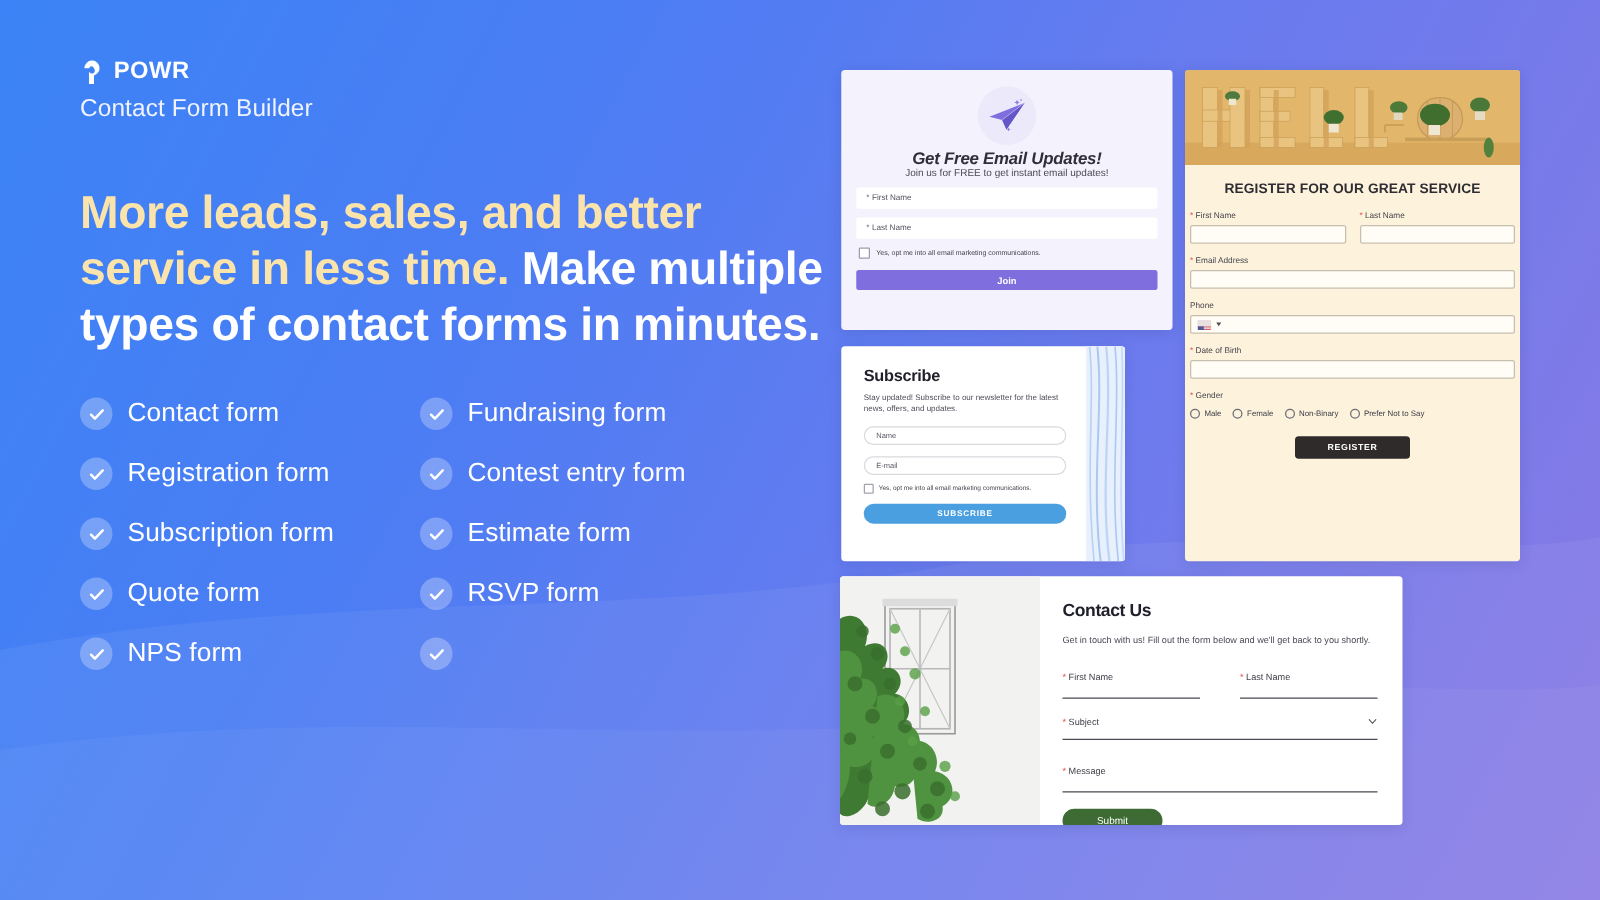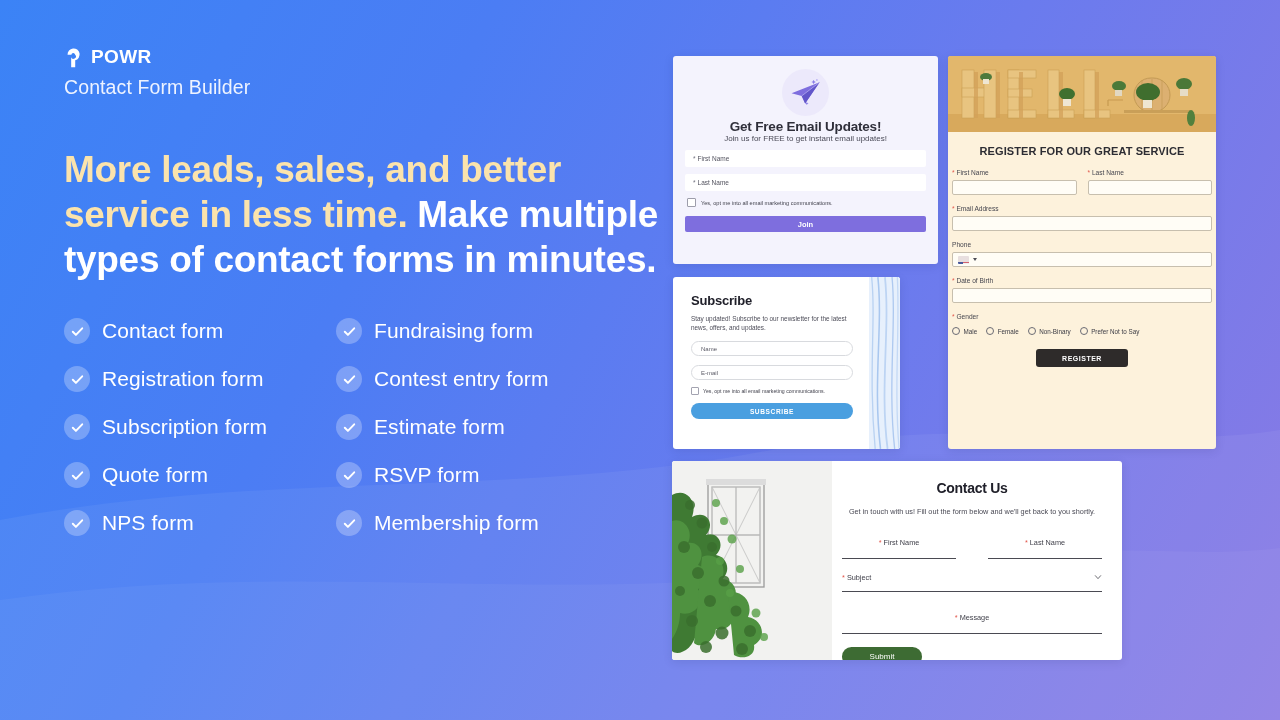--- a/index.html
+++ b/index.html
@@ -28,21 +28,21 @@
   .check-circle svg { width:15px; height:15px; }
   .feat-label { color:#ffffff; font-size:21px; font-weight:400; letter-spacing:0.1px; }
 
   
   .card { position:absolute; border-radius:3px; overflow:hidden; box-shadow: 0 2px 10px rgba(30,40,90,0.13); }
 
   
   #card-email { left:673px; top:56px; width:265px; height:208px; background:#f4f3fd; padding:10px 12px 12px; }
   .plane-wrap { display:flex; justify-content:center; margin-top:3px; }
   .plane-circle { width:47px; height:47px; border-radius:50%; background:#ece9fb; position:relative; display:flex; align-items:center; justify-content:center; }
-  .c1-title { text-align:center; font-size:13.5px; font-weight:bold; color:#2f2f3a; margin-top:3px; letter-spacing:-0.2px; }
+  .c1-title { text-align:center; font-size:13.5px; font-weight:bold; color:#2f2f3a; margin-top:3px; letter-spacing:-0.2px;font-style:italic; }
   .c1-sub { text-align:center; font-size:8px; color:#4a4a57; }
   .c1-input { background:#fff; height:17px; border-radius:2px; margin-top:7px; display:flex; align-items:center; padding-left:8px; font-size:6.5px; color:#53535f; }
   .c1-input .req { color:#6f6f7d; margin-right:2px; }
   .c1-check { display:flex; align-items:center; gap:5px; margin-top:7px; padding-left:2px; }
   .c1-box { width:9px; height:9px; border:1px solid #9d9dab; background:#fff; border-radius:1px; flex:0 0 auto; }
   .c1-check-label { font-size:5.6px; color:#43434e; }
   .c1-btn { margin-top:9px; height:16px; border-radius:2px; background:#7e6ede; color:#fff; font-size:7.5px; font-weight:bold; display:flex; align-items:center; justify-content:center; }
 
   
   #card-subscribe { left:673px; top:277px; width:227px; height:172px; background:#ffffff; display:flex; }
@@ -72,21 +72,21 @@
   .caret { width:0; height:0; border-left:2.5px solid transparent; border-right:2.5px solid transparent; border-top:3.5px solid #4d4d55; }
   .radios { display:flex; align-items:center; gap:9px; margin-top:7px; }
   .radio { display:flex; align-items:center; gap:3.5px; }
   .radio-dot { width:8px; height:8px; border:1px solid #6b6b74; border-radius:50%; flex:0 0 auto; }
   .radio-label { font-size:6.3px; color:#3b3b44; }
   .reg-btn { margin:14px auto 0; width:92px; height:18px; border-radius:3px; background:#2e2b2a; color:#fff; font-size:7px; font-weight:bold; letter-spacing:0.5px; display:flex; align-items:center; justify-content:center; }
 
   
   #card-contact { left:672px; top:461px; width:450px; height:199px; background:#fff; display:flex; }
   .cu-photo { width:160px; position:relative; overflow:hidden; background:#efefef; }
-  .cu-body { flex:1; padding:19px 20px 0 10px;text-align:center; }
+  .cu-body { flex:1; padding:19px 20px 0 18px; }
   .cu-title { font-size:14px; font-weight:bold; color:#20202a; letter-spacing:-0.3px; }
   .cu-sub { font-size:7.3px; color:#4a4a55; margin-top:11px; line-height:10px; }
   .cu-row { display:flex; gap:32px; margin-top:14px; }
   .cu-field { flex:1; border-bottom:1px solid #4a4a52; padding-bottom:9px; }
   .cu-field.full { width:100%; }
   .cu-lab { font-size:7.3px; color:#3e3e48; }
   .cu-lab .star { color:#e2574c; }
   .cu-select { display:flex; align-items:flex-start; justify-content:space-between; }
   .chev { width:8px; height:8px; }
   .cu-btn { margin-top:13px; width:80px; height:19px; border-radius:10px; background:#3d6b33; color:#fff; font-size:8px; display:flex; align-items:center; justify-content:center; }
@@ -186,21 +186,20 @@
           </svg>
         </span>
       <span class="feat-label">NPS form</span>
     </div>
     <div class="feat">
       <span class="check-circle">
           <svg viewBox="0 0 16 16">
             <path d="M3 8.3 L6.3 11.6 L13 4.6" stroke="#ffffff" stroke-width="2.1" fill="none" stroke-linecap="round" stroke-linejoin="round"></path>
           </svg>
         </span>
-      <span class="feat-label">Membership form</span>
     </div>
   </div>
 </div>
 
 <div class="card" id="card-email">
   <div class="plane-wrap">
     <div class="plane-circle">
       <svg viewBox="0 0 40 34" width="34" height="29">
         <path d="M3 18 L36 5 L19 30 L15 21 Z" fill="#7e6ede"></path>
         <path d="M15 21 L36 5 L19 30 Z" fill="#6256c9"></path>

